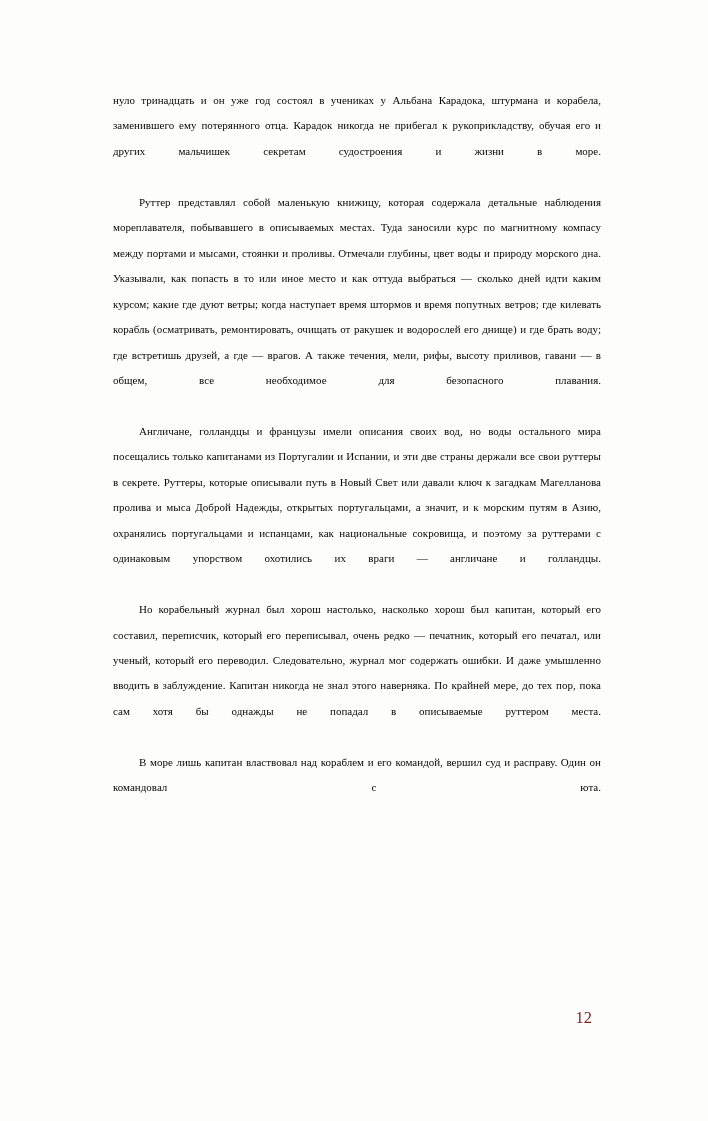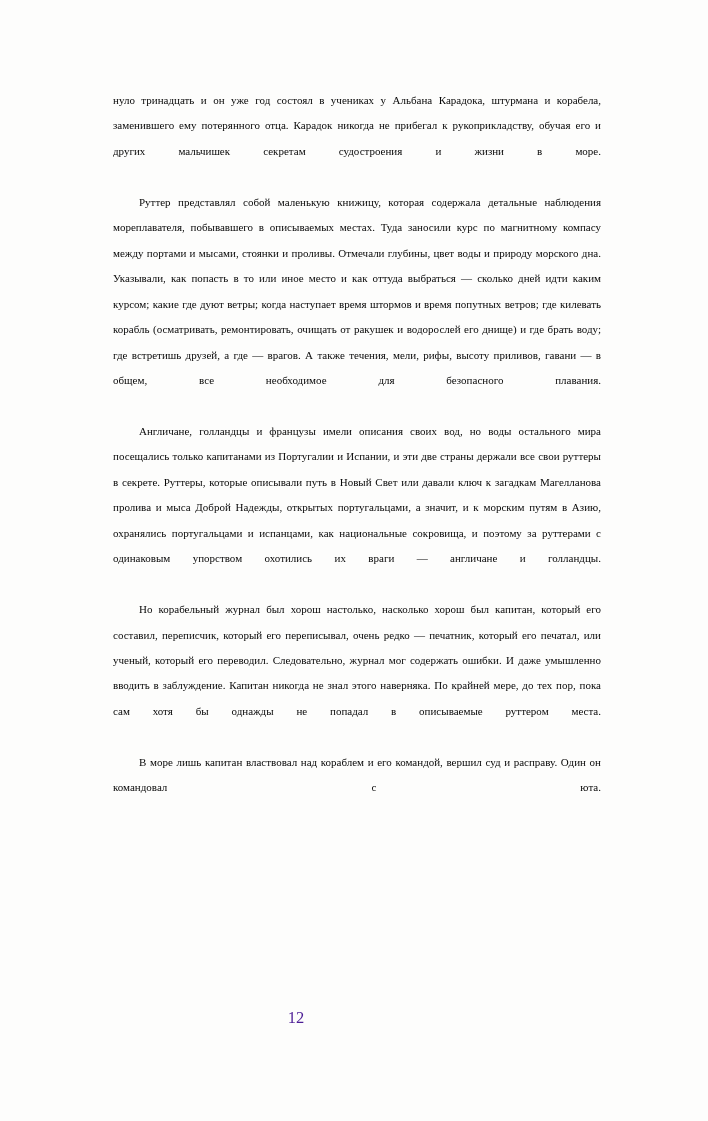--- a/index.html
+++ b/index.html
@@ -60,24 +60,24 @@
     content: "";
     display: inline-block;
     width: 100%;
   }
 
   #page-number {
     position: absolute;
     left: 0;
     top: 1008px;
     width: 592px;
-    text-align: center;
+    text-align: right;
     font-size: 16.5px;
     line-height: 20px;
-    color: #4c1d95;
+    color: #7f1d1d;
     font-family: "Liberation Serif", "DejaVu Serif", serif;
   }
 </style>
 </head>
 <body>
 
 <div id="page-sheet" style="background: rgb(253, 253, 252);">
 
   <div id="text-column">
 

